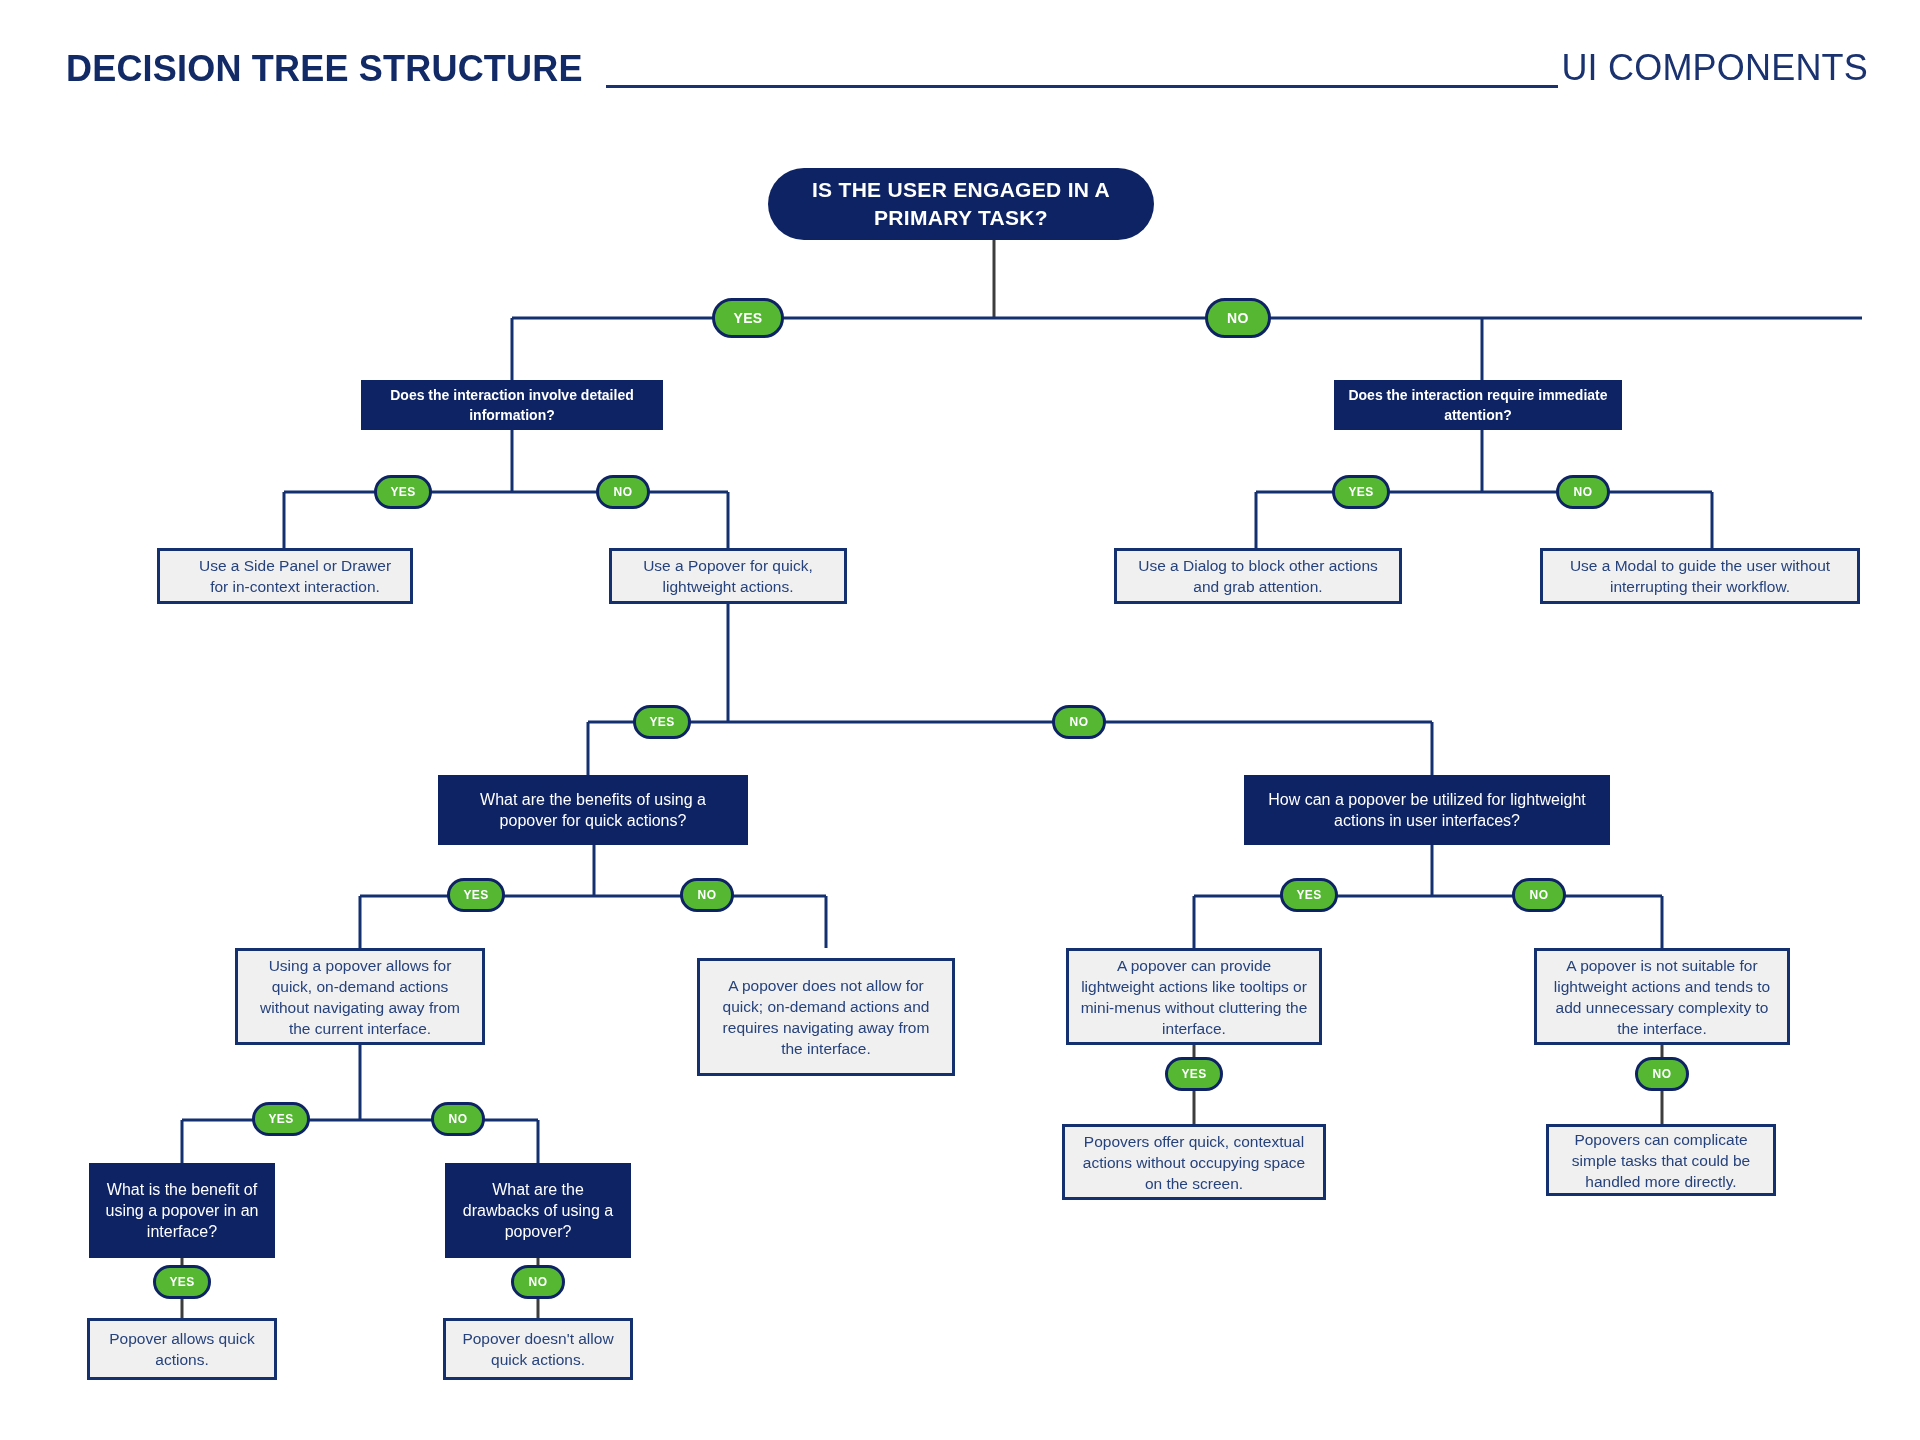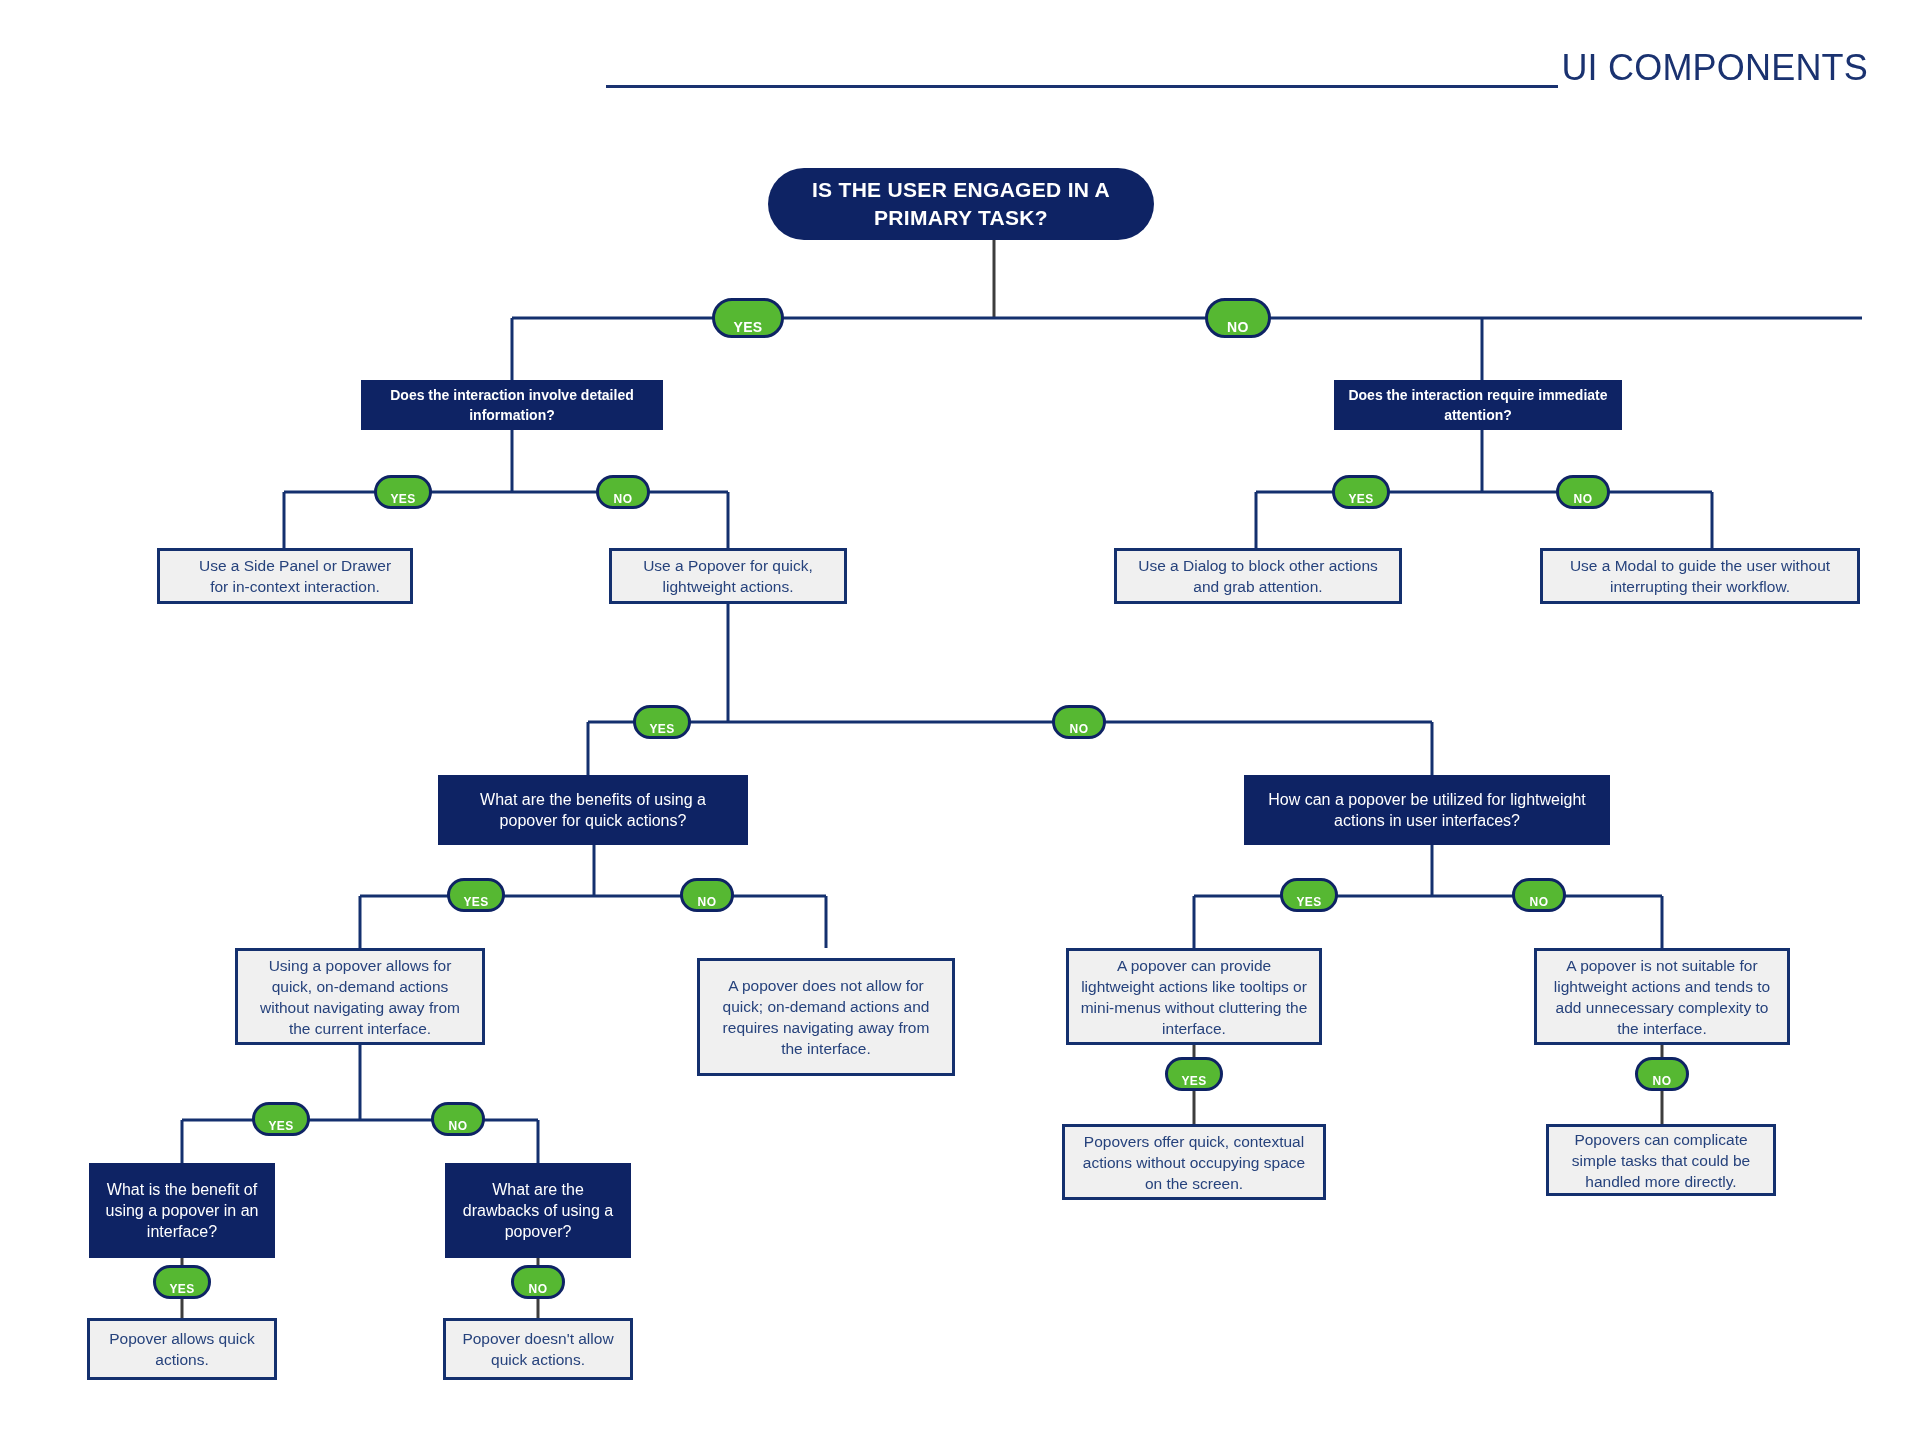--- a/index.html
+++ b/index.html
@@ -67,36 +67,37 @@
     border:3px solid #14306e;
     color:#26427c;
     font-weight:400;
     font-size:15.5px;
     line-height:21px;
   }
 
   
   .badge {
     position:absolute;
-    display:flex; align-items:flex-end; justify-content:center;
+    display:flex; align-items:center; justify-content:center;
     background:#56b832;
     border:3px solid #0e2364;
     border-radius:999px;
     color:#ffffff;
     font-weight:bold;
     font-size:14px;
     letter-spacing:0.4px;
     z-index:5;
   }
   .badge.sm { font-size:12px; }
 </style>
 </head>
 <body>
 
 <div id="header">
+  <div id="page-title">DECISION TREE STRUCTURE</div>
   <div id="header-rule"></div>
   <div id="header-right">UI COMPONENTS</div>
 </div>
 
 <div id="canvas">
 
   <svg id="wires" viewBox="0 0 1920 1440" xmlns="http://www.w3.org/2000/svg">
     <g fill="none" stroke="#14306e" stroke-width="3">
 
       <path d="M994,240 L994,318" stroke="#3d3d3d"></path>

